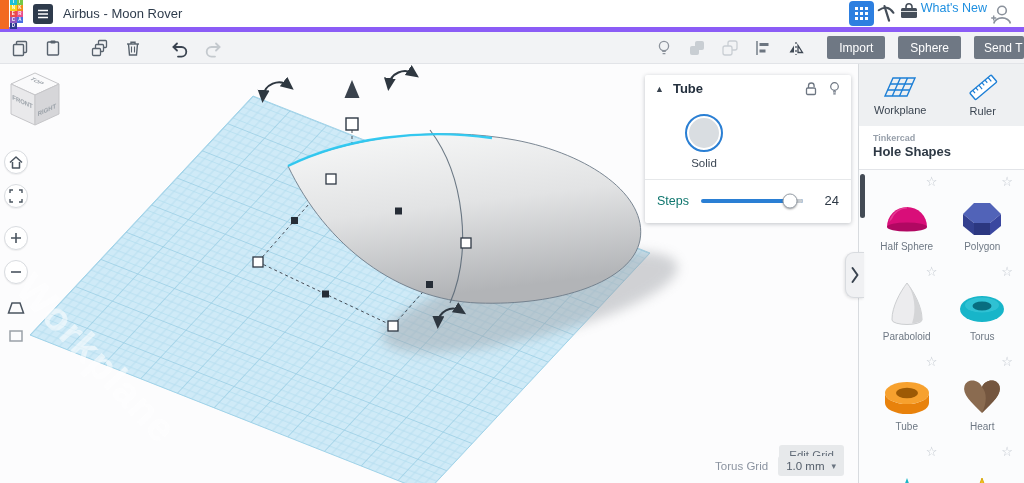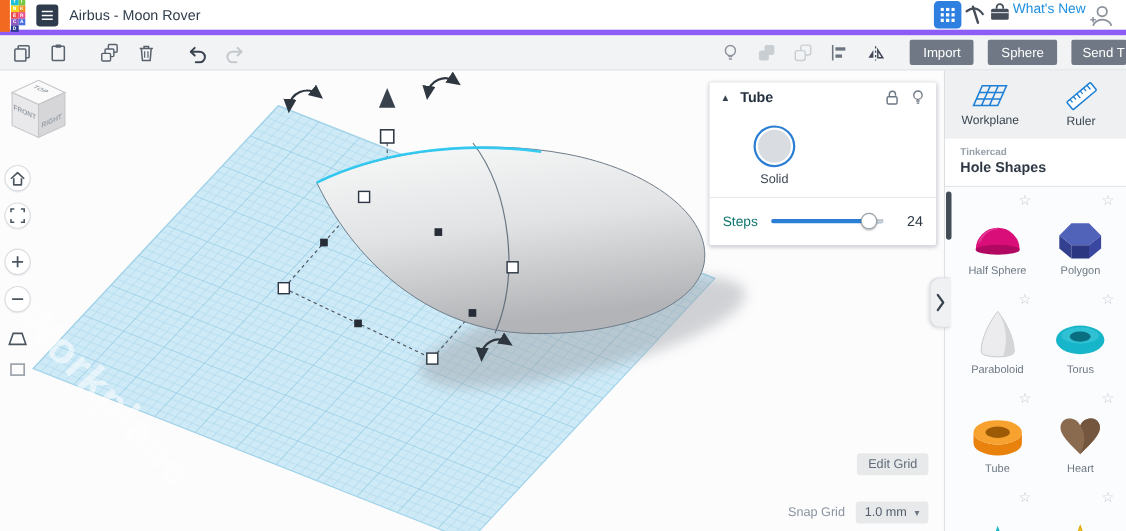--- a/index.html
+++ b/index.html
@@ -53,21 +53,21 @@
   .solid-circle { background:#d9dde1; border:2px solid #2a7fd4; box-shadow:inset 0 0 0 2px #fff; }
   .hole-circle { border:1px solid #9aa1a9; background:repeating-linear-gradient(135deg,#ffffff 0 3px,#aab0b7 3px 6px); }
   .insp-steps { display:flex; align-items:center; padding:13px 12px 15px 12px; border-top:1px solid #e6e8ea; }
   .steps-label { font-size:12.5px; color:#0f766e; }
   .slider { flex:1; height:4px; background:#2a7fd4; border-radius:2px; margin:0 12px; position:relative; }
   .slider-rest { position:absolute; right:0; top:0; width:9%; height:4px; background:#c9ced3; border-radius:0 2px 2px 0; }
   .slider-knob { position:absolute; left:87%; top:50%; transform:translate(-50%,-50%); width:15px; height:15px; border-radius:50%; background:#fff; border:1px solid #98a0a9; box-shadow:0 1px 2px rgba(0,0,0,.3); }
   .steps-value { width:24px; text-align:right; font-size:13px; color:#2e3946; }
 
   
-  .edit-grid { position:absolute; right:14px; top:348px; background:#e7e9eb; border:none; border-radius:3px; color:#636d79; font-size:11.5px; padding:4px 10px; font-family:inherit; }
+  .edit-grid { position:absolute; right:14px; top:381px; background:#e7e9eb; border:none; border-radius:3px; color:#636d79; font-size:11.5px; padding:4px 10px; font-family:inherit; }
   .snap-row { position:absolute; right:14px; top:392px; display:flex; align-items:center; gap:10px; }
   .snap-label { font-size:11.5px; color:#8b93a0; }
   .snap-btn { background:#e7e9eb; border:none; border-radius:3px; color:#545e6a; font-size:11.5px; padding:4px 8px; display:flex; align-items:center; gap:7px; font-family:inherit; }
   .snap-caret { font-size:9px; color:#6a7480; }
 
   
   .collapse-tab { position:absolute; left:845px; top:188px; width:19px; height:46px; background:#f0f1f3; border:1px solid #d8dbdf; border-right:none; border-radius:9px 0 0 9px; box-shadow:-1px 1px 3px rgba(0,0,0,.10); z-index:7; display:flex; align-items:center; justify-content:center; }
 
   
   .panel { width:166px; height:419px; background:#eef0f2; border-left:1px solid #d8dbdf; display:flex; flex-direction:column; flex:none; }
@@ -392,21 +392,21 @@
           <div class="slider">
             <div class="slider-rest"></div>
             <div class="slider-knob"></div>
           </div>
           <span class="steps-value">24</span>
         </div>
       </div>
 
       <button class="edit-grid">Edit Grid</button>
       <div class="snap-row">
-        <span class="snap-label">Snap Grid</span>
+        <span class="snap-label">Torus Grid</span>
         <button class="snap-btn">
           <span>1.0 mm</span>
           <span class="snap-caret">▾</span>
         </button>
       </div>
     </div>
 
     <button class="collapse-tab">
       <svg width="10" height="30" viewBox="0 0 10 30">
         <polyline points="2.5,8 7.5,15 2.5,22" fill="none" stroke="#39434f" stroke-width="2" stroke-linecap="round" stroke-linejoin="round"></polyline>

